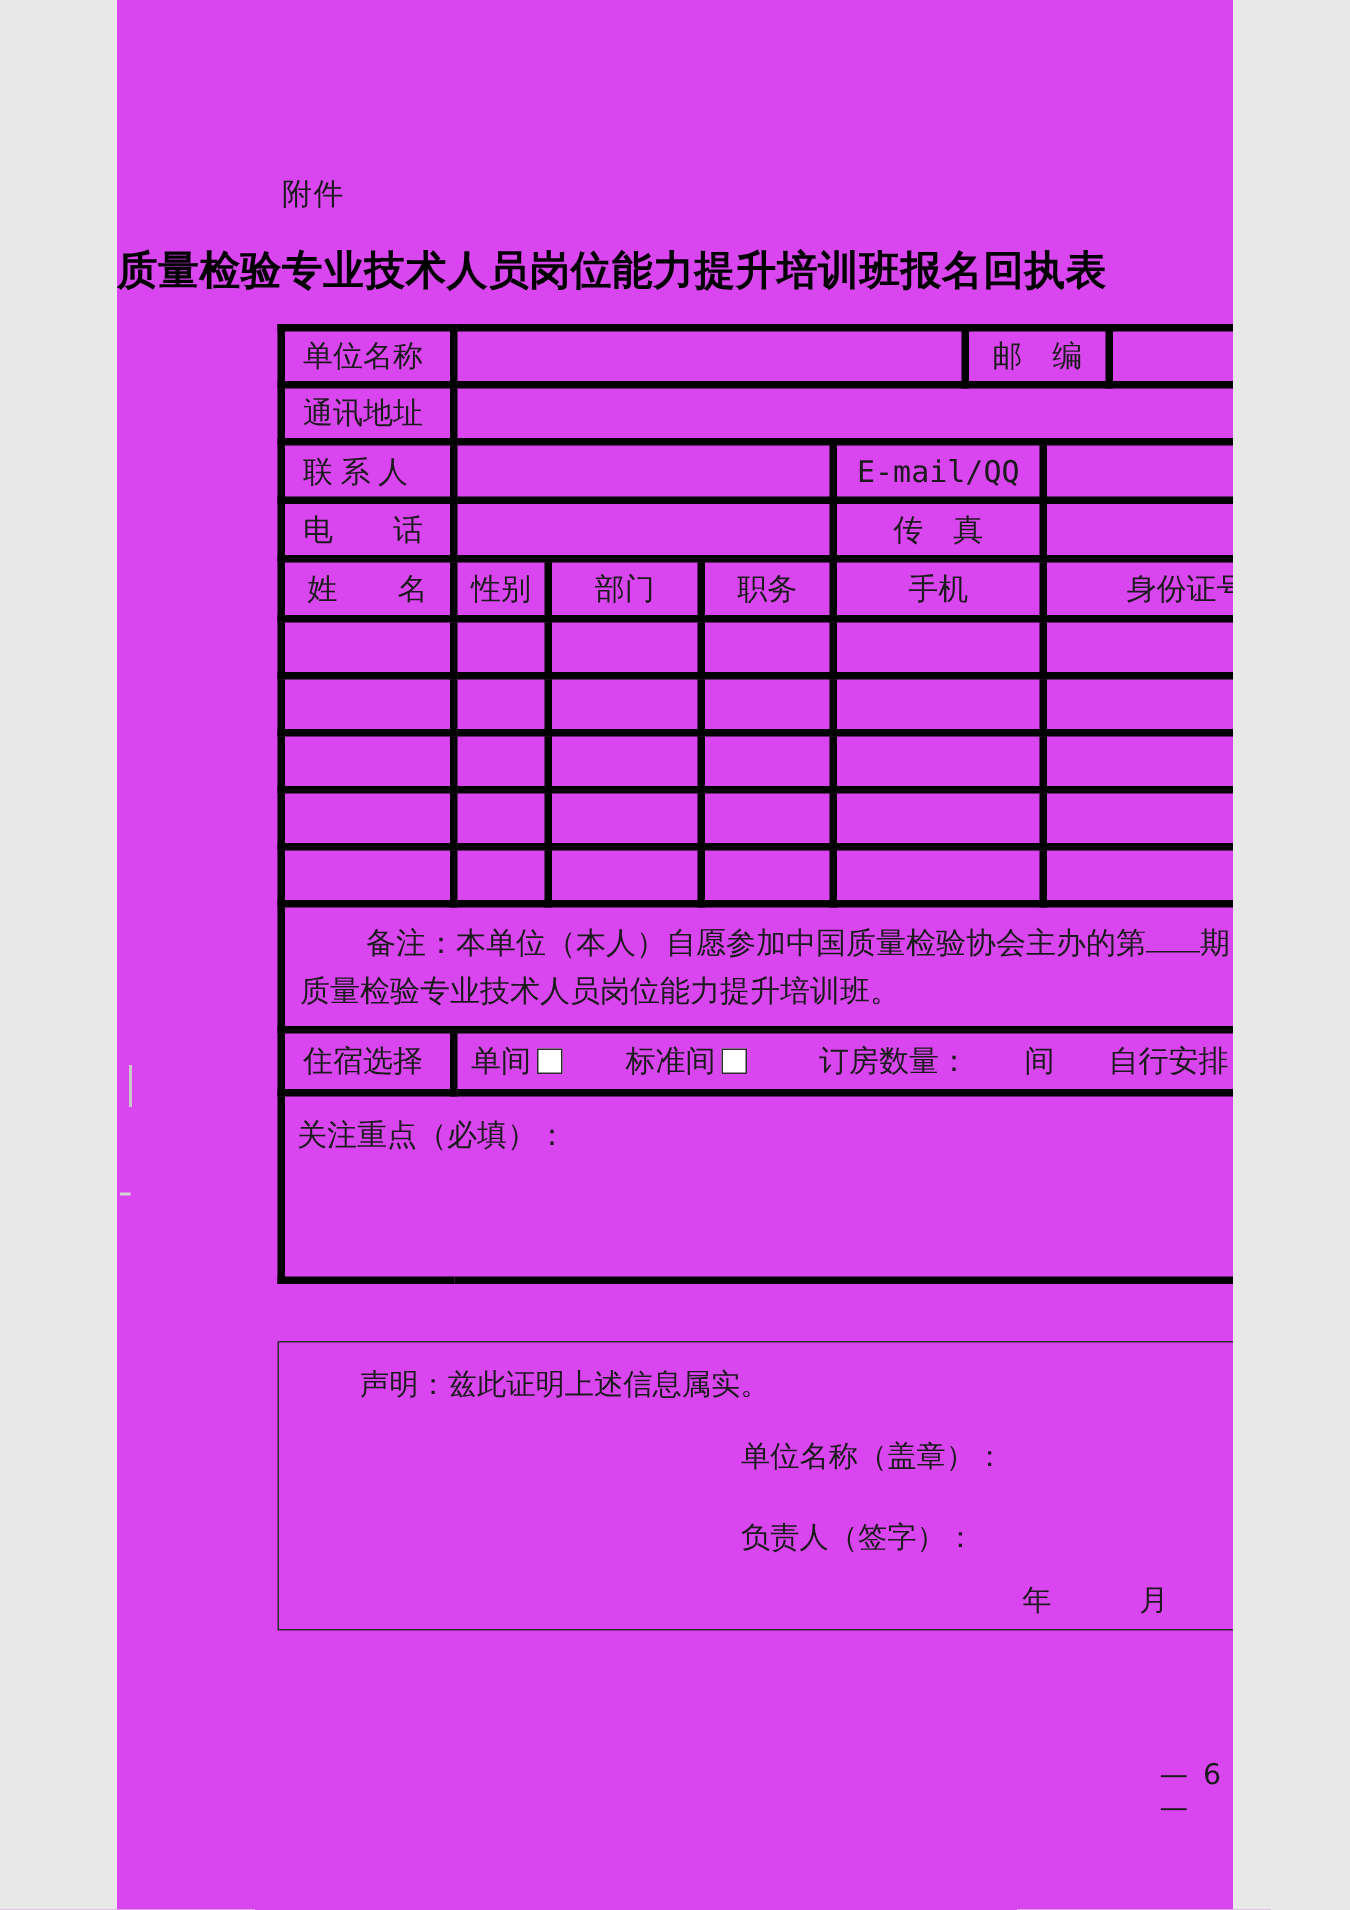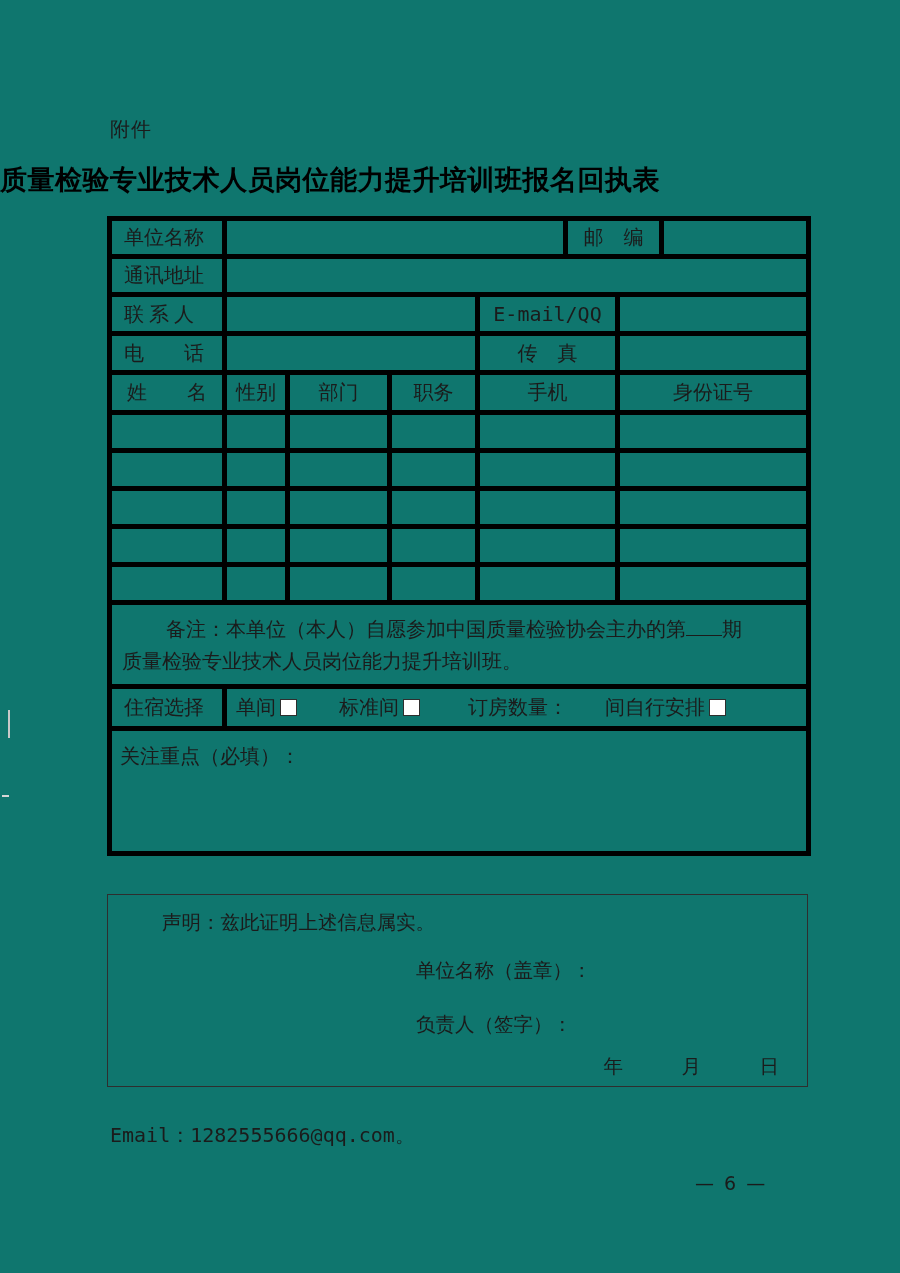--- a/index.html
+++ b/index.html
@@ -1,17 +1,17 @@
 <!DOCTYPE html>
 <html><head>
 <meta charset="utf-8">
 <style>
   html,body{margin:0;padding:0;background:#e8e8e8;}
   .page{
-    position:relative;width:900px;height:1273px;background:#0f766e;
+    position:relative;width:744px;height:1273px;background:#d946ef;
     font-family:"Liberation Serif","DejaVu Serif",serif;color:#1b1b1b;
     margin:0 auto;overflow:hidden;
   }
   .attachment{position:absolute;left:110px;top:116px;font-size:20px;letter-spacing:1px;}
   .doc-title{position:absolute;left:0;top:162px;width:900px;text-align:left;
     font-size:27px;font-weight:bold;letter-spacing:0.5px;color:#000;}
   table.form{
     position:absolute;left:107px;top:216px;width:699px;
     border-collapse:collapse;table-layout:fixed;
   }
@@ -148,37 +148,36 @@
       </tr>
       <tr class="h42">
         <td class="lbl">住宿选择</td>
         <td colspan="7">
           <div class="accom-flex">
             <span class="accom-item" style="margin-left:1px"><span>单间</span><span class="cb"></span></span>
             <span class="accom-item" style="margin-left:42px"><span>标准间</span><span class="cb"></span></span>
             <span class="accom-item" style="margin-left:48px">订房数量：</span>
             <span style="display:inline-block;width:37px;height:1em;"></span>
             <span class="accom-item">间</span>
-            <span class="accom-item" style=""><span>自行安排</span><span class="cb"></span></span>
+            <span class="accom-item" style="margin-left:36px"><span>自行安排</span><span class="cb"></span></span>
           </div>
         </td>
       </tr>
       <tr class="h125">
         <td colspan="8" class="focus-cell">
           <span>关注重点（必填）：</span>
         </td>
       </tr>
     </tbody>
   </table>
 
   <div class="decl-box">
     <span class="decl-line decl-statement">声明：兹此证明上述信息属实。</span>
     <span class="decl-line decl-seal">单位名称（盖章）：</span>
     <span class="decl-line decl-sign">负责人（签字）：</span>
     <span class="decl-line decl-date">年　　　月　　　日</span>
   </div>
 
-  <div class="footer-line2">Email：1282555666@qq.com。</div>
   <div class="page-num">— 6 —</div>
 
   <div class="artifact1"></div>
   <div class="artifact2"></div>
 </div>
 
 </body></html>

